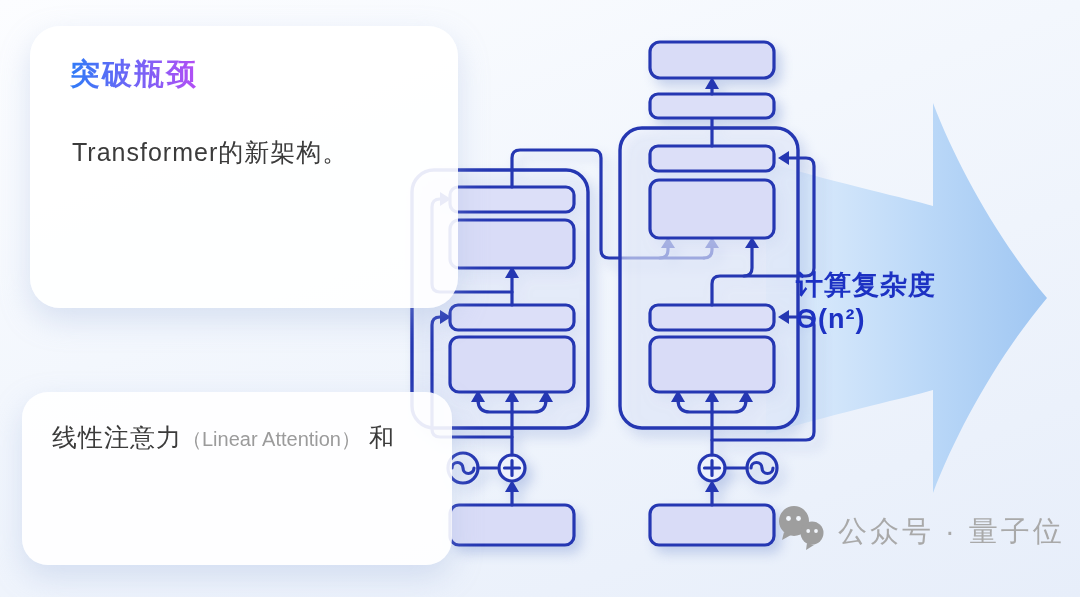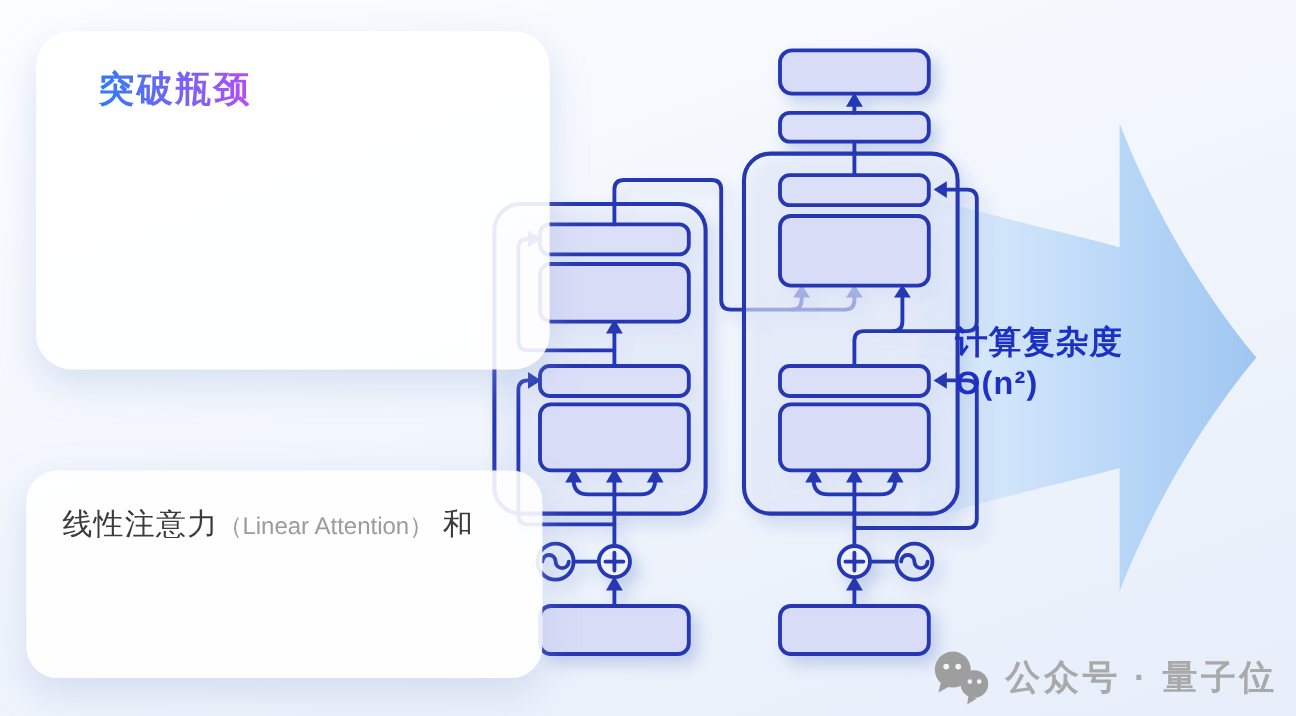--- a/index.html
+++ b/index.html
@@ -23,31 +23,31 @@
     font-size:27px;line-height:34px;letter-spacing:1px;
   }
   
   .card{
     position:absolute;z-index:2;background:rgba(255,255,255,.9);
     box-shadow:0 12px 30px rgba(160,180,220,.35);
   }
   #card-breakthrough{left:30px;top:26px;width:428px;height:282px;border-radius:30px;}
   #card-routes{left:22px;top:392px;width:430px;height:173px;border-radius:26px;}
   .card-title{
-    position:absolute;left:52px;top:28px;
+    position:absolute;left:40px;top:28px;
     font-size:30px;font-weight:bold;letter-spacing:2px;
     background:linear-gradient(90deg,#2f7bf7,#b44ef5);
     -webkit-background-clip:text;background-clip:text;
     color:transparent;-webkit-text-fill-color:transparent;
   }
   .card-body{position:absolute;left:42px;top:104px;color:#3b3b3b;font-size:25px;line-height:45px;letter-spacing:1px;}
   #card-routes .card-body{left:30px;top:22px;line-height:46px;}
   .en-gray{color:#9b9b9b;font-size:20px;letter-spacing:0;}
   
-  #watermark{position:absolute;left:776px;top:541px;z-index:2;display:flex;align-items:center;font-weight:bold;}
+  #watermark{position:absolute;left:776px;top:504px;z-index:2;display:flex;align-items:flex-end;}
   #watermark-text{color:#a9a9a9;font-size:29px;letter-spacing:3px;margin-left:10px;}
 </style>
 </head>
 <body>
 
 <div id="stage">
 
   <svg id="diagram" width="1080" height="597" viewBox="0 0 1080 597">
     <defs>
       <linearGradient id="arrowGrad" x1="0" y1="0" x2="1" y2="0">
@@ -166,20 +166,21 @@
   </svg>
 
   <div id="complexity-label">
     <div>计算复杂度</div>
     <div>O(n²)</div>
   </div>
 
   <div id="card-breakthrough" class="card">
     <div class="card-title">突破瓶颈</div>
     <div class="card-body">
+      <div>Transformer的新架构。</div>
     </div>
   </div>
 
   <div id="card-routes" class="card">
     <div class="card-body">
       <div>
         <span>线性注意力</span><span class="en-gray">（Linear Attention）</span><span> 和</span>
       </div>
     </div>
   </div>

